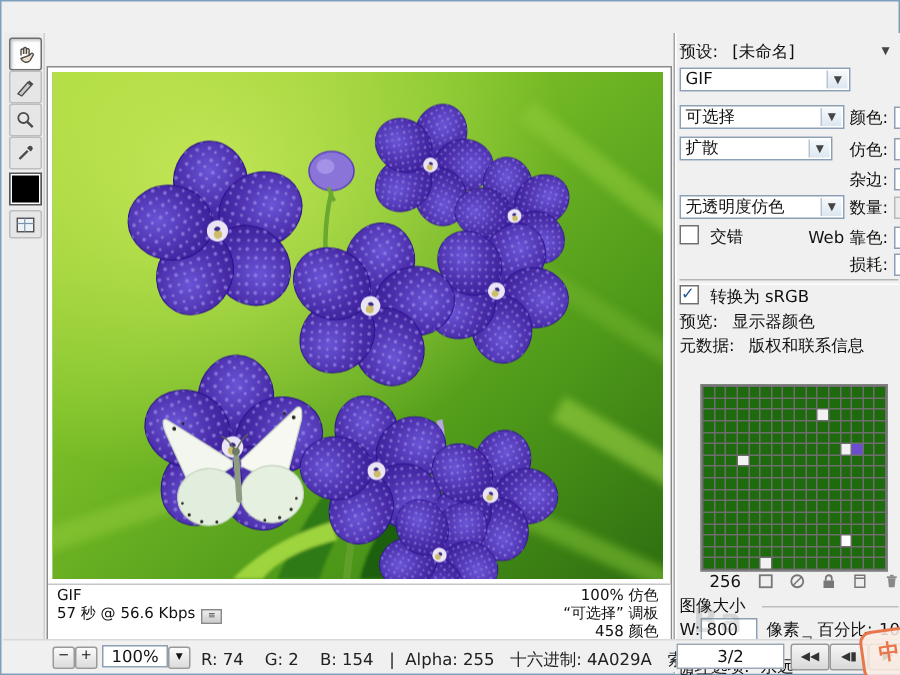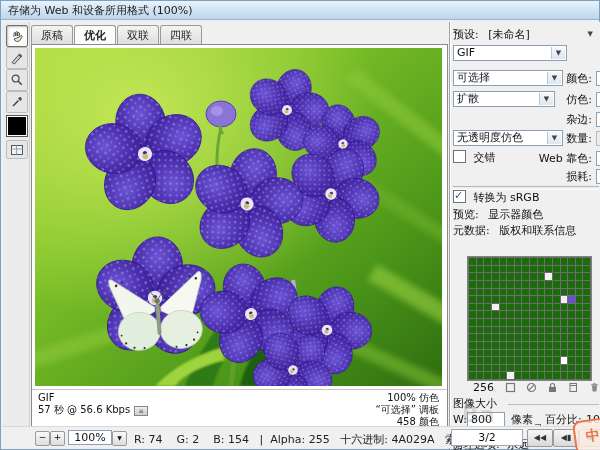--- a/index.html
+++ b/index.html
@@ -50,23 +50,20 @@
   .framebox{position:absolute;background:#fff;border:1px solid #9aa7b4;box-sizing:border-box;text-align:center;}
   .pbtn{position:absolute;height:16px;width:24px;border:1px solid #9a9a9a;background:linear-gradient(#f6f6f6,#d9d9d9);text-align:center;line-height:15px;font-size:8px;color:#333;border-radius:2px;}
   .stamp{position:absolute;right:-14px;bottom:-6px;width:34px;height:30px;border:2px solid #e8764a;border-radius:8px;background:rgba(252,236,228,.85);color:#e8764a;font-weight:bold;font-size:14px;text-align:center;line-height:28px;transform:rotate(-8deg);}
   .wmark{position:absolute;color:rgba(120,120,120,.22);font-weight:bold;font-size:22px;letter-spacing:1px;}
 </style>
 </head>
 <body>
 
 <div class="win">
 
-  <div class="titlebar">
-    <span>存储为 Web 和设备所用格式 (100%)</span>
-  </div>
 
   <div class="tools">
     <div class="toolbtn sel" style="top:3px">
       <svg width="14" height="14" viewBox="0 0 14 14">
           <path d="M4 8 V4.2 a1 1 0 0 1 1.8 0 V7 M5.8 7 V3.2 a1 1 0 0 1 1.8 0 V7 M7.6 7 V4 a1 1 0 0 1 1.8 0 V8 M9.4 8 l1.2-1.2 a.9.9 0 0 1 1.4 1.2 L10 11.4 A3.6 3.6 0 0 1 4 10 Z" fill="#efe3cf" stroke="#4a4a4a" stroke-width="0.9"></path>
         </svg>
     </div>
     <div class="toolbtn" style="top:25px">
       <svg width="14" height="14" viewBox="0 0 14 14">
           <polygon points="2,11.5 8.5,4 10.8,6 4.5,13" fill="#c9c9c9" stroke="#4a4a4a" stroke-width="0.9"></polygon>
@@ -88,26 +85,20 @@
     <div class="swatch" style="top:94px"></div>
     <div class="toolbtn" style="top:118px;height:17px">
       <svg width="14" height="12" viewBox="0 0 14 12">
           <rect x="1.5" y="1.5" width="11" height="9" fill="#eef3f8" stroke="#4a4a4a" stroke-width="0.9"></rect>
           <line x1="1.5" y1="5" x2="12.5" y2="5" stroke="#7a93ad" stroke-width="0.8"></line>
           <line x1="6.5" y1="1.5" x2="6.5" y2="10.5" stroke="#7a93ad" stroke-width="0.8"></line>
         </svg>
     </div>
   </div>
 
-  <div class="tabbar">
-    <div class="tab">原稿</div>
-    <div class="tab sel">优化</div>
-    <div class="tab">双联</div>
-    <div class="tab">四联</div>
-  </div>
 
   <div class="preview">
     <div class="photo">
       <svg width="407" height="338" viewBox="0 0 407 338">
         <defs>
           <linearGradient id="bg" x1="0" y1="0" x2="1" y2="1">
             <stop offset="0" stop-color="#a8d836"></stop>
               <stop offset="0.35" stop-color="#7cc028"></stop>
             <stop offset="0.7" stop-color="#4f9a1a"></stop>
               <stop offset="1" stop-color="#2e6e10"></stop>

